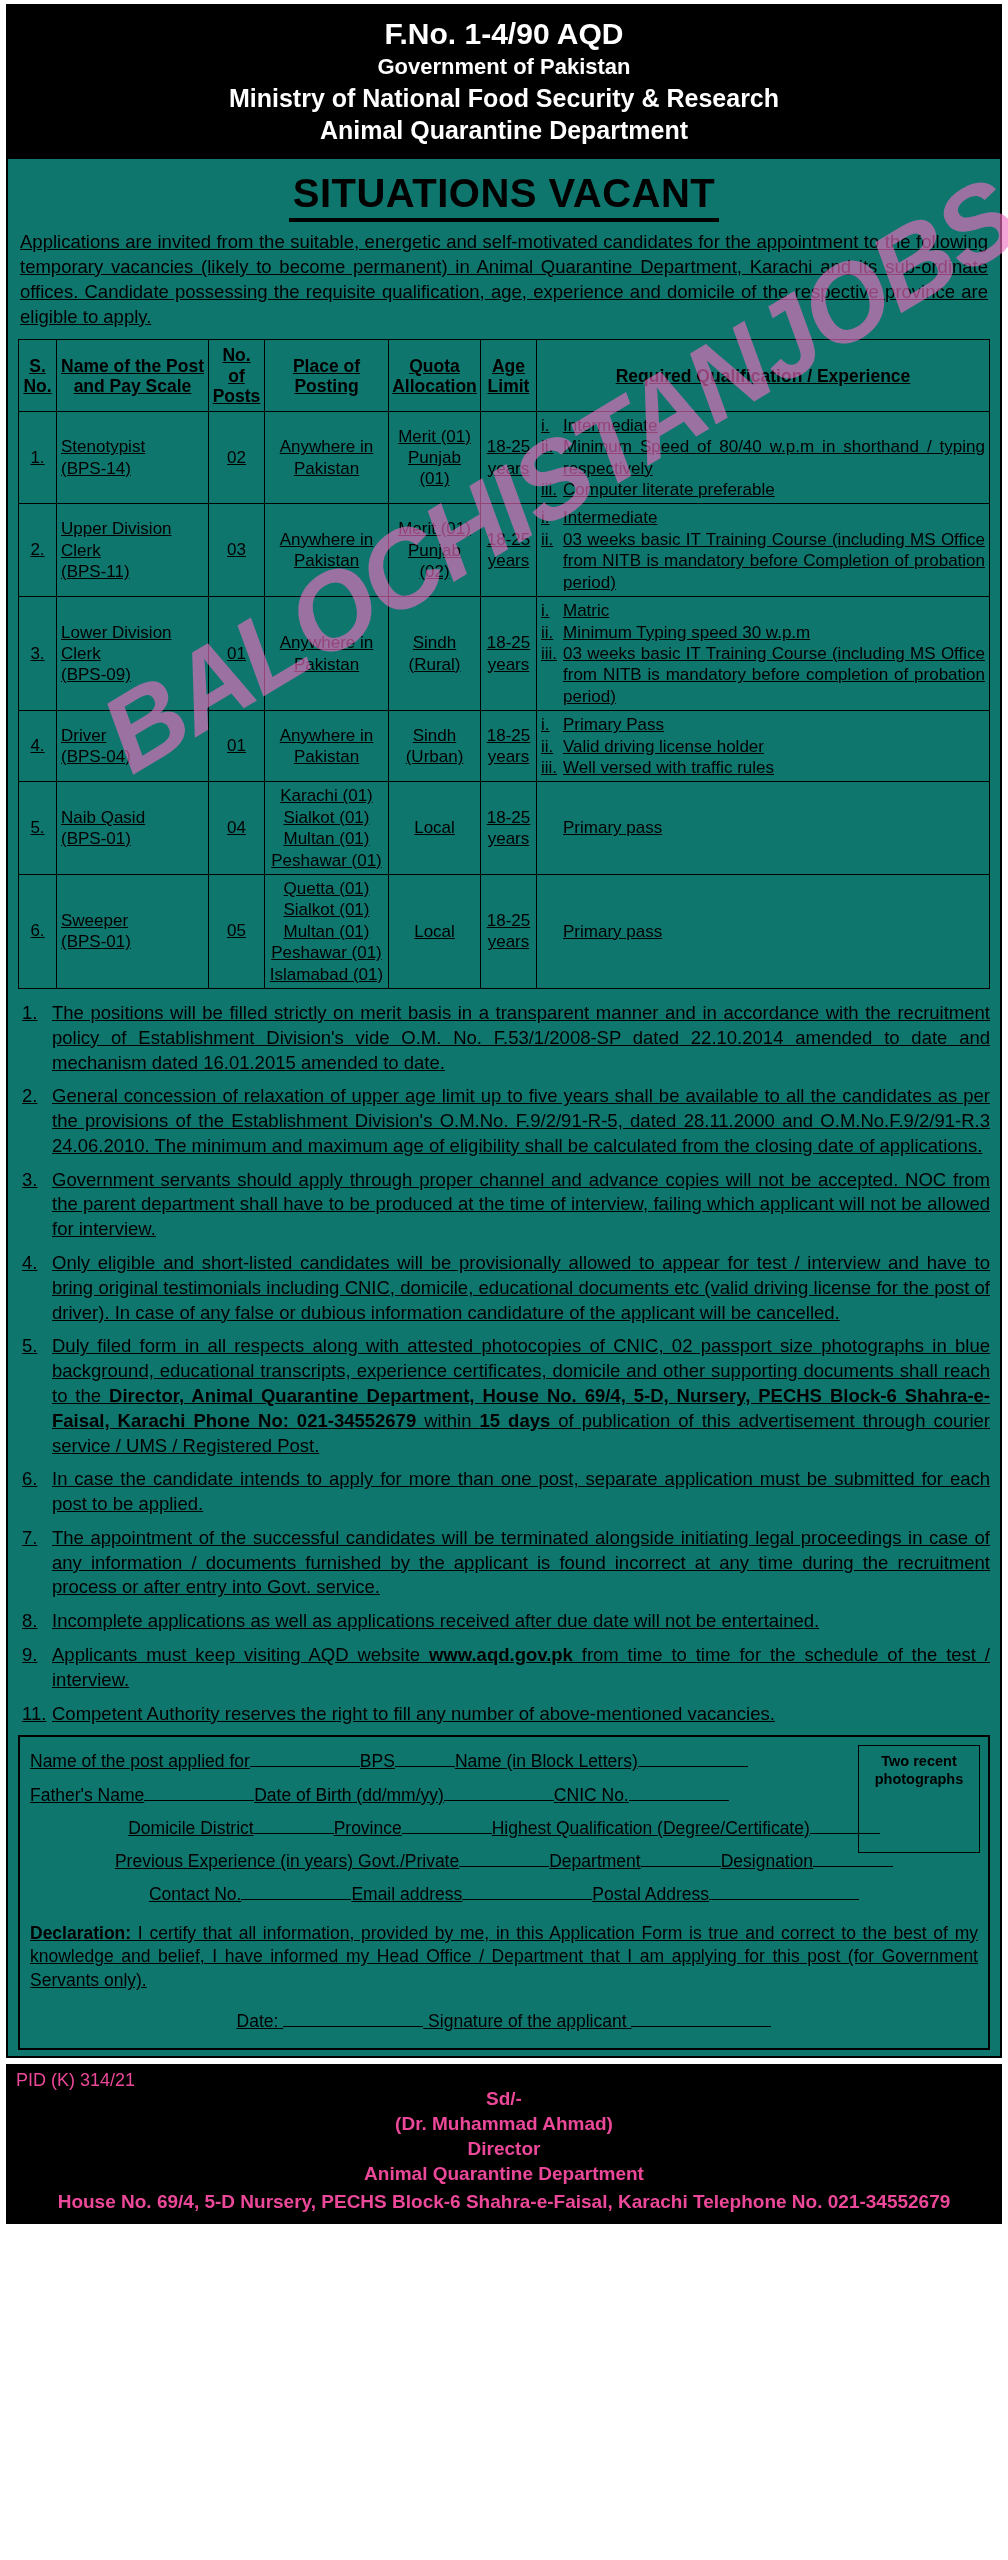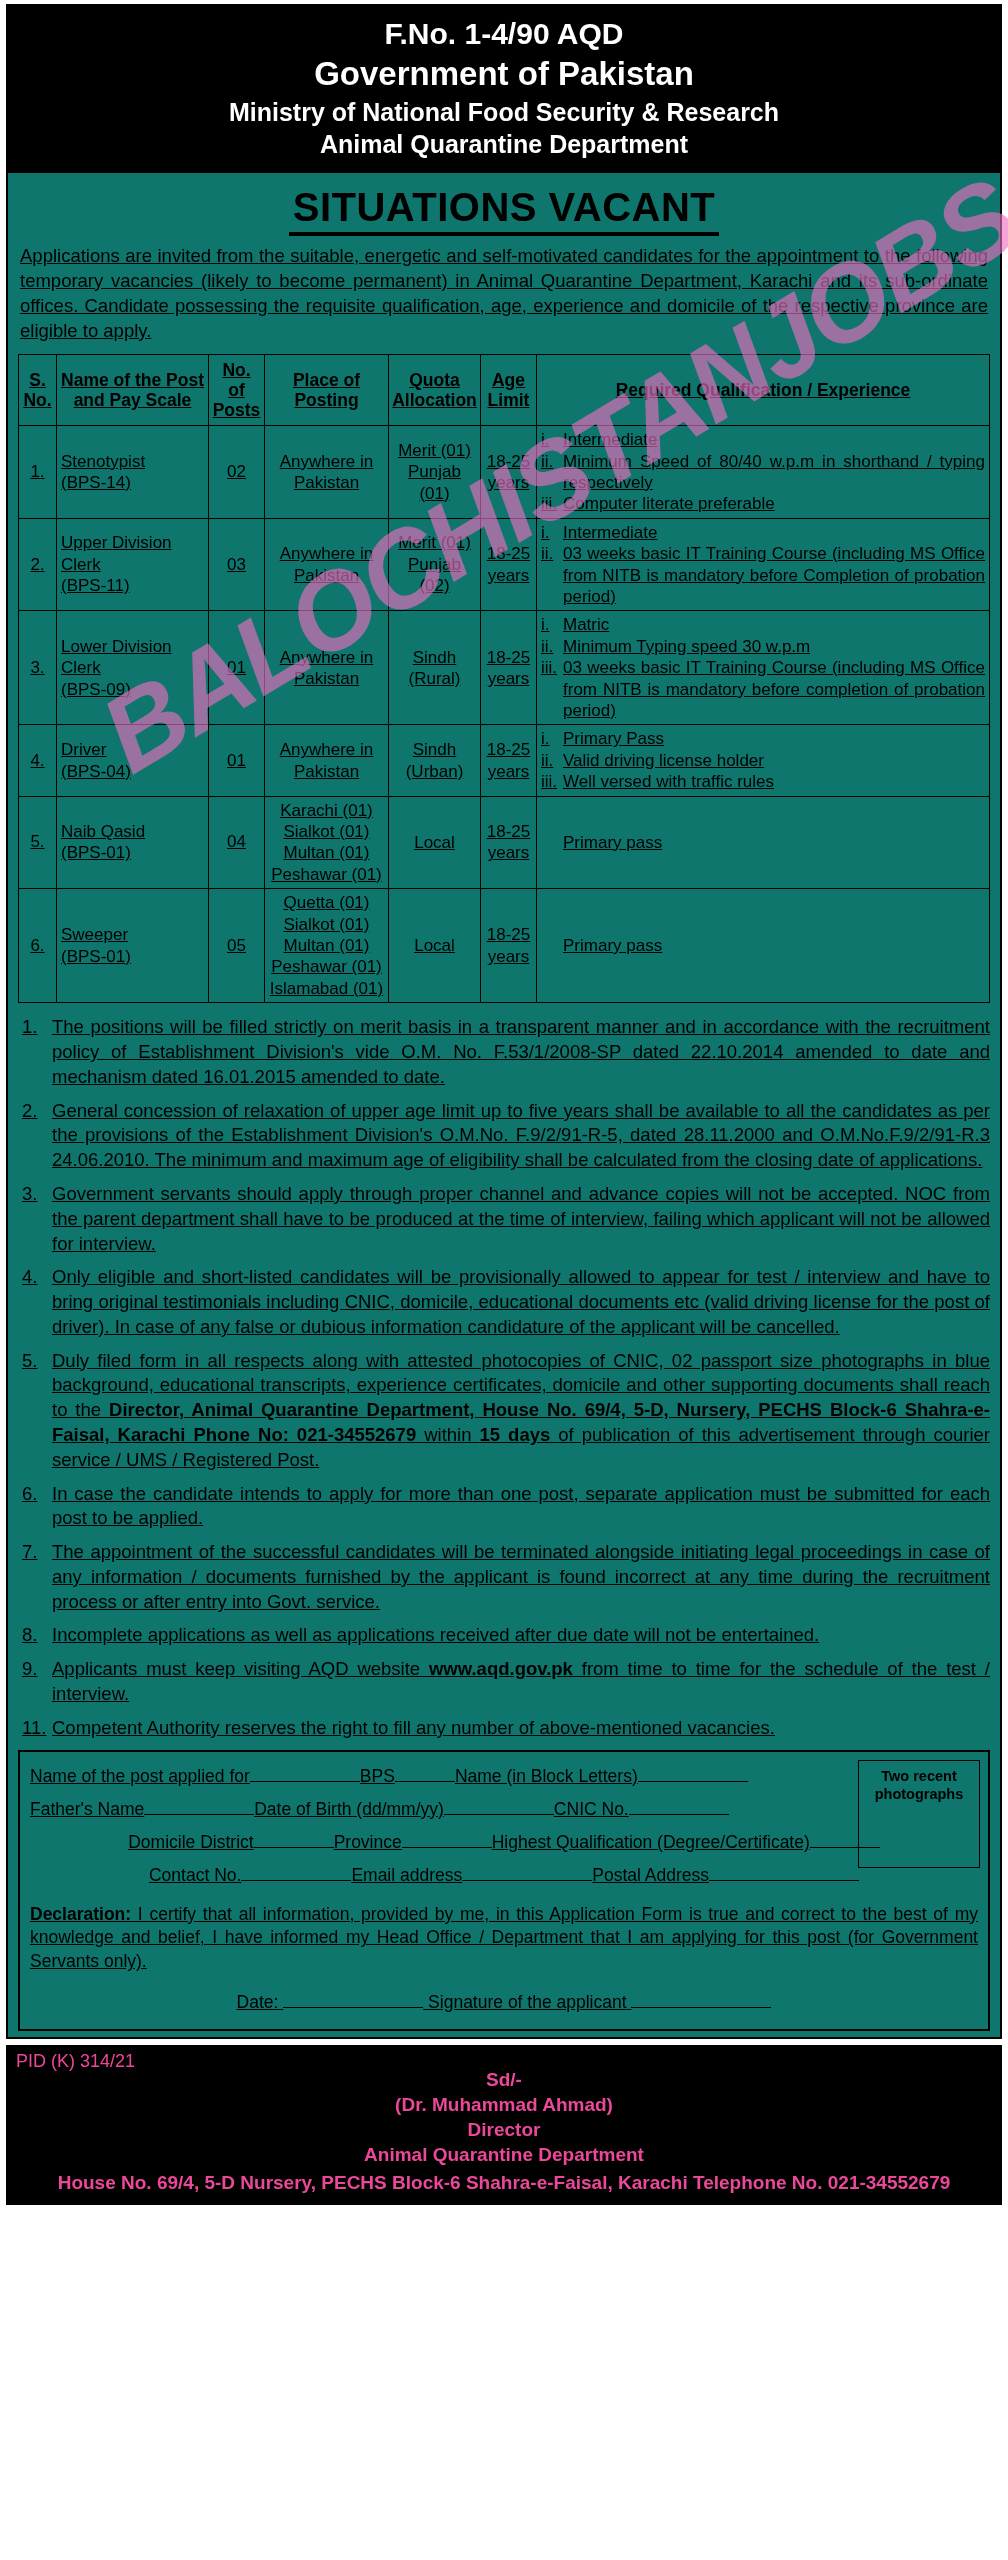--- a/index.html
+++ b/index.html
@@ -15,21 +15,21 @@
   .page { width:1008px; height:2560px; position:relative; background:#fff; padding:4px 6px 0 6px; }
 
   
   .hdr {
     background:#000; color:#fff;
     text-align:center;
     padding:10px 0 12px 0;
     line-height:1.30;
   }
   .hdr .l1 { font-size:30px; font-weight:bold; }
-  .hdr .l2 { font-size:33px; font-weight:bold; }
+  .hdr .l2 { font-size:22px; font-weight:bold; }
   .hdr .l3 { font-size:25px; font-weight:bold; }
   .hdr .l4 { font-size:25px; font-weight:bold; }
 
   .body-box { border:2px solid #000; border-top:none; padding:4px 10px 6px 10px; background:#0f766e;text-decoration:underline; }
 
   .sit-vac {
     text-align:center;
     font-size:40px;
     font-weight:bold;
     letter-spacing:0.5px;
@@ -451,20 +451,23 @@
       </div>
 
       <div class="form-line">
         <span>Father's Name</span><span class="u w110"></span><span>Date of Birth (dd/mm/yy)</span><span class="u w110"></span><span>CNIC No.</span><span class="u w100"></span>
       </div>
 
       <div class="form-line full">
         <span>Domicile District</span><span class="u w80"></span><span>Province</span><span class="u w90"></span><span>Highest Qualification (Degree/Certificate)</span><span class="u w70"></span>
       </div>
 
+      <div class="form-line full">
+        <span>Previous Experience (in years) Govt./Private</span><span class="u w90"></span><span>Department</span><span class="u w80"></span><span>Designation</span><span class="u w80"></span>
+      </div>
 
       <div class="form-line full">
         <span>Contact No.</span><span class="u w110"></span><span>Email address</span><span class="u w130"></span><span>Postal Address</span><span class="u w150"></span>
       </div>
 
       <div class="decl">
         <b>Declaration:</b><span> I certify that all information, provided by me, in this Application Form is true and correct to the best of my knowledge and belief, I have informed my Head Office / Department that I am applying for this post (for Government Servants only).</span>
       </div>
 
       <div class="form-line full decl-last">

